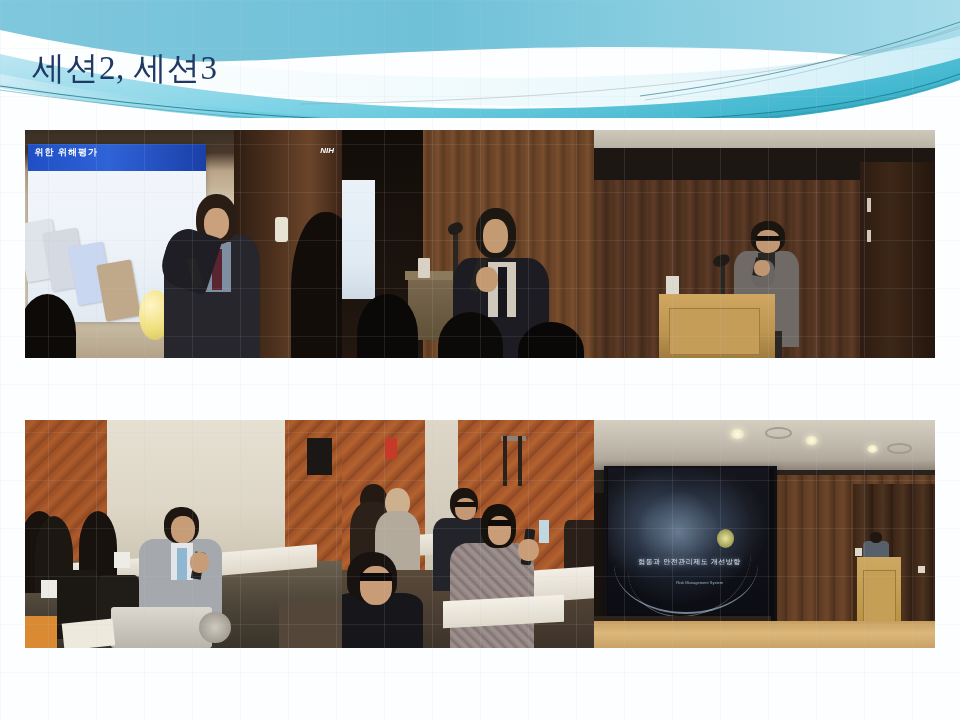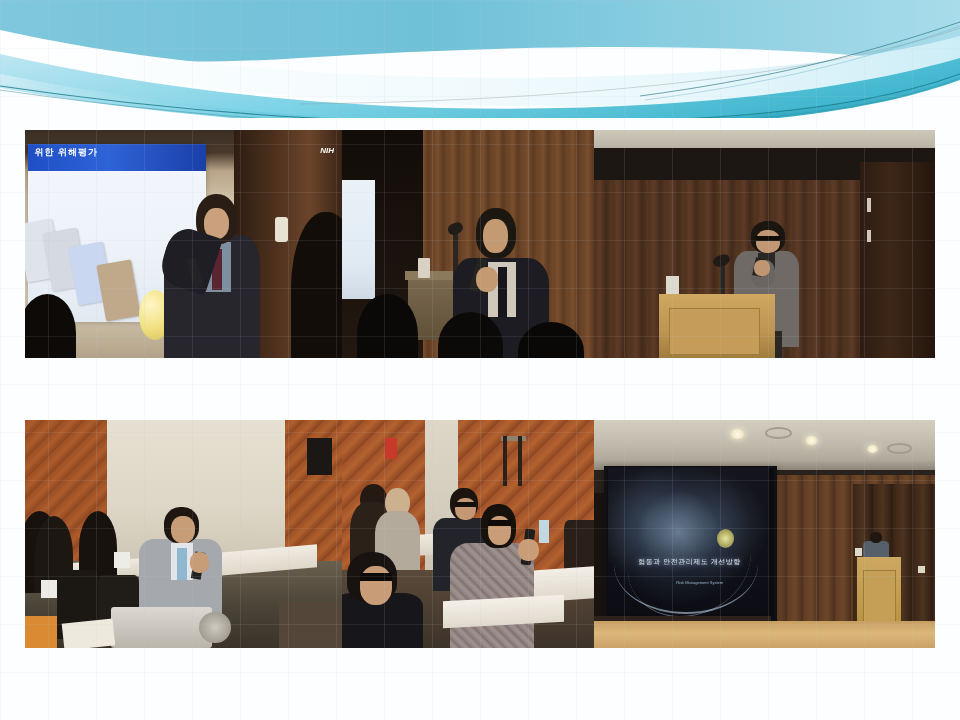--- a/index.html
+++ b/index.html
@@ -366,20 +366,21 @@
       <path d="M0,86 C230,120 470,132 700,118 C830,110 905,94 960,74" fill="none" stroke="#1B7E8E" stroke-width="1.1" opacity="0.85"></path>
       <path d="M0,90 C235,124 475,136 705,122 C835,114 908,98 960,78" fill="none" stroke="#2F8FA0" stroke-width="0.8" opacity="0.6"></path>
       <path d="M300,104 C480,102 660,90 800,66 C860,56 920,42 960,28" fill="none" stroke="#8E9A9E" stroke-width="0.8" opacity="0.5"></path>
       <path d="M640,96 C760,80 860,56 960,22" fill="none" stroke="#1F6F7E" stroke-width="0.9" opacity="0.7"></path>
       <path d="M645,100 C768,84 866,60 960,26" fill="none" stroke="#57A9BA" stroke-width="0.7" opacity="0.55"></path>
 
       <path d="M0,92 C240,128 480,140 710,124 C840,115 910,98 960,80 L960,118 L0,118 Z" fill="#FDFEFF"></path>
     </svg>
   </div>
 
+  <div id="slide-title">세션2, 세션3</div>
 
   <div class="photo-row" id="photo-row-top">
 
     <div class="photo w-a">
       <div class="scene">
         <div class="blk p1-wallL"></div>
         <div class="blk p1-wallR"></div>
         <div class="blk p1-screen"></div>
         <div class="blk p1-bar"></div>
         <div class="p1-bartext">위한 위해평가</div>

